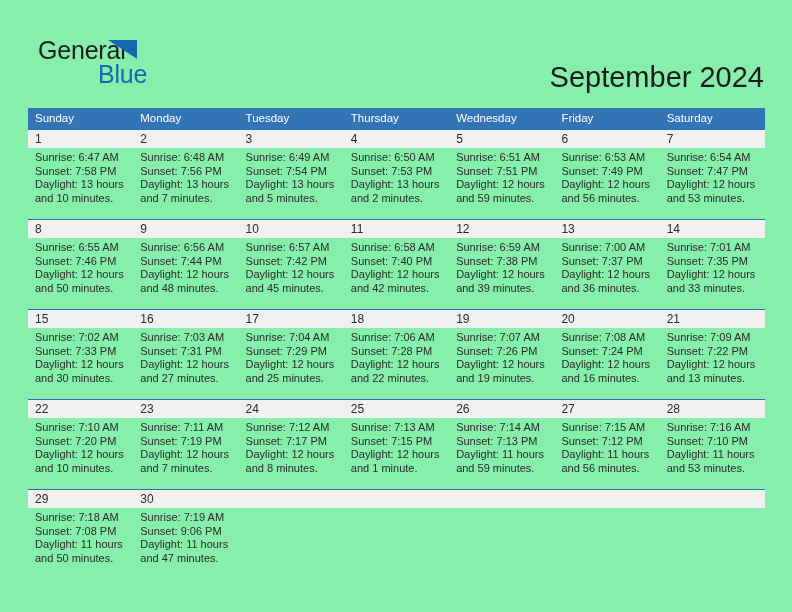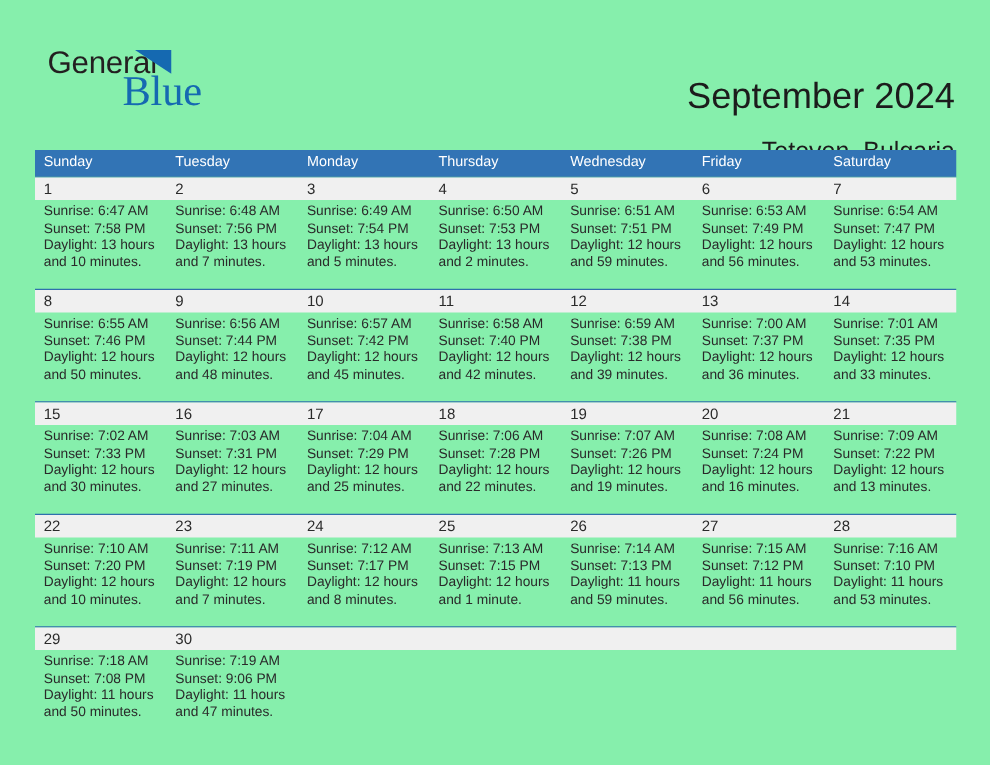--- a/index.html
+++ b/index.html
@@ -41,25 +41,25 @@
   .logo-tri {
     position: absolute;
     left: 70px; top: 4px;
     width: 0; height: 0;
     border-top: 19px solid #1569b1;
     border-left: 29px solid transparent;
   }
   .logo-blue {
     position: absolute;
     left: 60px; top: 24px;
-    font-size: 34px;
+    font-size: 25px;
     color: #1569b1;
     line-height: 28px;
     letter-spacing: -0.2px;
-    font-family: Liberation Serif, serif;
+    font-family: Liberation Sans, sans-serif;
   }
   .title-block {
     position: absolute;
     right: 0; top: 0;
     text-align: right;
   }
   .month-title {
     font-size: 29px;
     color: #1c1c1c;
     line-height: 36px;
@@ -71,21 +71,21 @@
     font-size: 20px;
     color: #1c1c1c;
     line-height: 22px;
     margin-top: 15px;
   }
 
   
   .calendar {
     position: absolute;
     left: 28px;
-    top: 120px;
+    top: 108px;
     width: 737px;
   }
   .weekdays {
     display: flex;
     background: #3274b5;
     height: 21px;
   }
   .weekday {
     flex: 1 1 0;
     color: #ffffff;
@@ -153,22 +153,22 @@
       <div class="month-title">September 2024</div>
       <div class="location">Teteven, Bulgaria</div>
     </div>
 
   </div>
 
   <div class="calendar">
 
     <div class="weekdays">
       <div class="weekday">Sunday</div>
+      <div class="weekday">Monday</div>
       <div class="weekday">Tuesday</div>
-      <div class="weekday">Monday</div>
       <div class="weekday">Thursday</div>
       <div class="weekday">Wednesday</div>
       <div class="weekday">Friday</div>
       <div class="weekday">Saturday</div>
     </div>
 
     <div class="week">
       <div class="daynum-band"></div>
       <div class="week-row">
         <div class="day">

